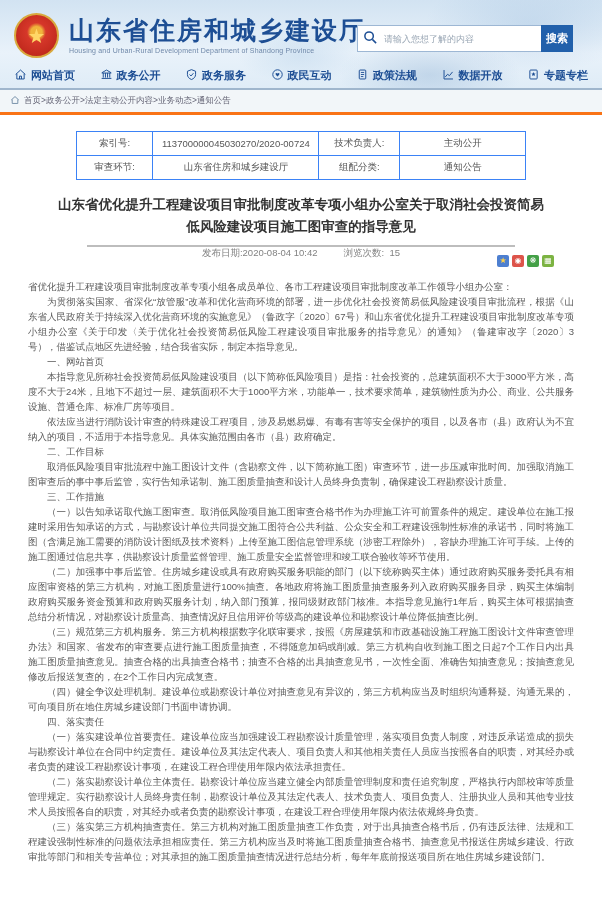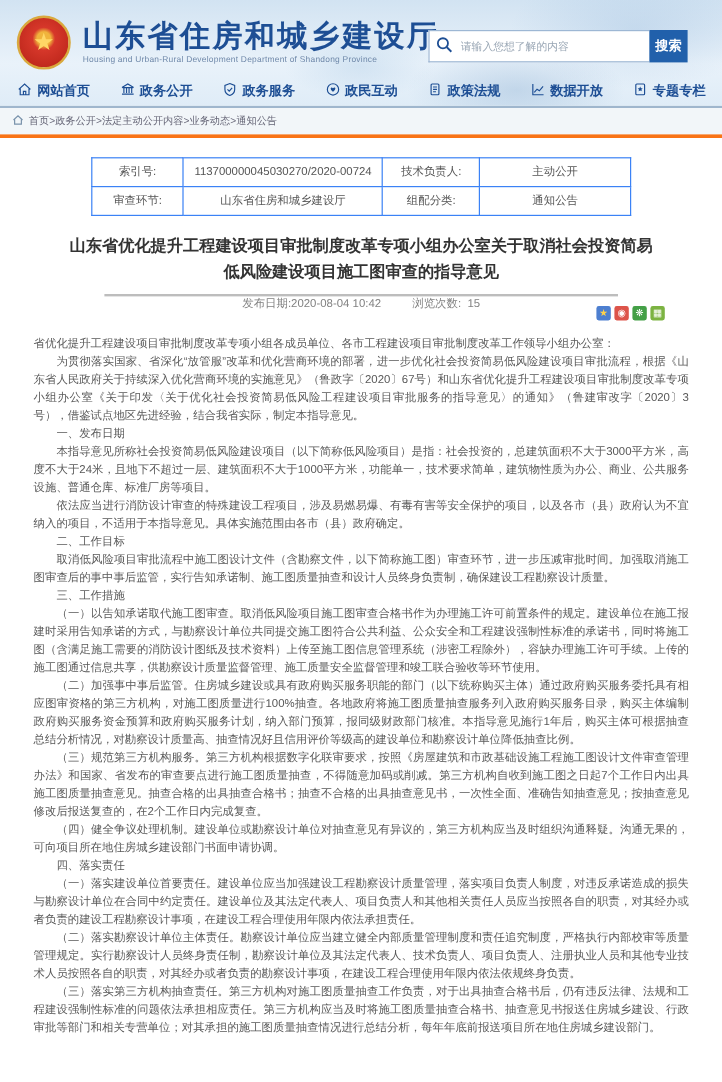--- a/index.html
+++ b/index.html
@@ -210,21 +210,21 @@
           <span class="share-icon" style="background: rgb(77, 127, 208); color: rgb(255, 210, 74);">★</span>
           <span class="share-icon" style="background: rgb(221, 84, 74); color: rgb(255, 255, 255);">◉</span>
           <span class="share-icon" style="background: rgb(68, 160, 71); color: rgb(255, 255, 255);">❋</span>
           <span class="share-icon" style="background: rgb(124, 179, 66); color: rgb(255, 255, 255);">▦</span>
         </span>
     </div>
 
     <div class="article-body">
         <p class="no-indent">省优化提升工程建设项目审批制度改革专项小组各成员单位、各市工程建设项目审批制度改革工作领导小组办公室：</p>
         <p>为贯彻落实国家、省深化“放管服”改革和优化营商环境的部署，进一步优化社会投资简易低风险建设项目审批流程，根据《山东省人民政府关于持续深入优化营商环境的实施意见》（鲁政字〔2020〕67号）和山东省优化提升工程建设项目审批制度改革专项小组办公室《关于印发〈关于优化社会投资简易低风险工程建设项目审批服务的指导意见〉的通知》（鲁建审改字〔2020〕3号），借鉴试点地区先进经验，结合我省实际，制定本指导意见。</p>
-        <p>一、发布日期</p>
+        <p>一、网站首页</p>
         <p>本指导意见所称社会投资简易低风险建设项目（以下简称低风险项目）是指：社会投资的，总建筑面积不大于3000平方米，高度不大于24米，且地下不超过一层、建筑面积不大于1000平方米，功能单一，技术要求简单，建筑物性质为办公、商业、公共服务设施、普通仓库、标准厂房等项目。</p>
         <p>依法应当进行消防设计审查的特殊建设工程项目，涉及易燃易爆、有毒有害等安全保护的项目，以及各市（县）政府认为不宜纳入的项目，不适用于本指导意见。具体实施范围由各市（县）政府确定。</p>
         <p>二、工作目标</p>
         <p>取消低风险项目审批流程中施工图设计文件（含勘察文件，以下简称施工图）审查环节，进一步压减审批时间。加强取消施工图审查后的事中事后监管，实行告知承诺制、施工图质量抽查和设计人员终身负责制，确保建设工程勘察设计质量。</p>
         <p>三、工作措施</p>
         <p>（一）以告知承诺取代施工图审查。取消低风险项目施工图审查合格书作为办理施工许可前置条件的规定。建设单位在施工报建时采用告知承诺的方式，与勘察设计单位共同提交施工图符合公共利益、公众安全和工程建设强制性标准的承诺书，同时将施工图（含满足施工需要的消防设计图纸及技术资料）上传至施工图信息管理系统（涉密工程除外），容缺办理施工许可手续。上传的施工图通过信息共享，供勘察设计质量监督管理、施工质量安全监督管理和竣工联合验收等环节使用。</p>
         <p>（二）加强事中事后监管。住房城乡建设或具有政府购买服务职能的部门（以下统称购买主体）通过政府购买服务委托具有相应图审资格的第三方机构，对施工图质量进行100%抽查。各地政府将施工图质量抽查服务列入政府购买服务目录，购买主体编制政府购买服务资金预算和政府购买服务计划，纳入部门预算，报同级财政部门核准。本指导意见施行1年后，购买主体可根据抽查总结分析情况，对勘察设计质量高、抽查情况好且信用评价等级高的建设单位和勘察设计单位降低抽查比例。</p>
         <p>（三）规范第三方机构服务。第三方机构根据数字化联审要求，按照《房屋建筑和市政基础设施工程施工图设计文件审查管理办法》和国家、省发布的审查要点进行施工图质量抽查，不得随意加码或削减。第三方机构自收到施工图之日起7个工作日内出具施工图质量抽查意见。抽查合格的出具抽查合格书；抽查不合格的出具抽查意见书，一次性全面、准确告知抽查意见；按抽查意见修改后报送复查的，在2个工作日内完成复查。</p>
         <p>（四）健全争议处理机制。建设单位或勘察设计单位对抽查意见有异议的，第三方机构应当及时组织沟通释疑。沟通无果的，可向项目所在地住房城乡建设部门书面申请协调。</p>
         <p>四、落实责任</p>

